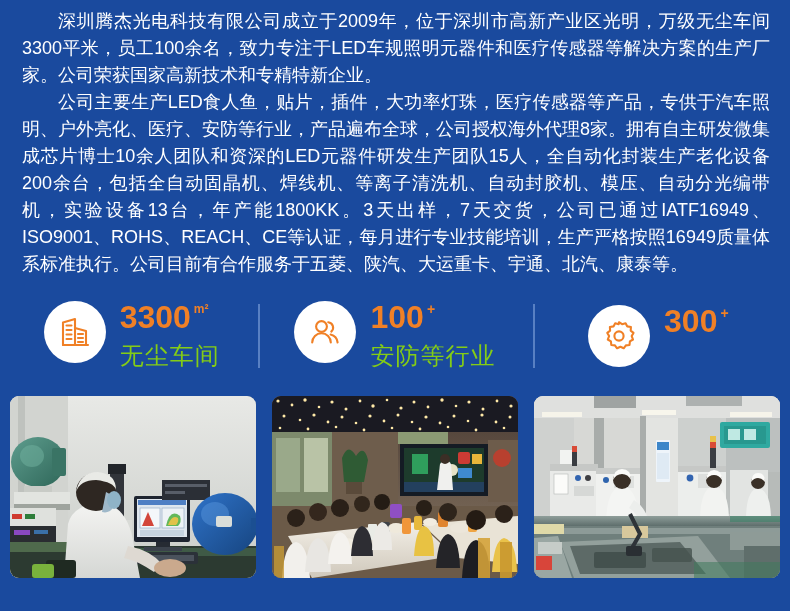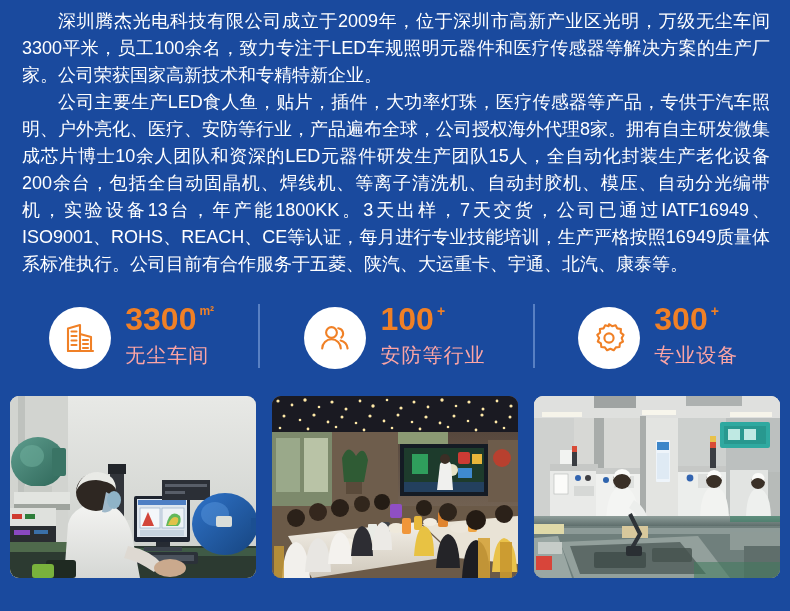--- a/index.html
+++ b/index.html
@@ -46,21 +46,21 @@
   .stat {
     flex: 1 1 0;
     display: flex;
     align-items: center;
     justify-content: center;
     position: relative;
     height: 88px;
   }
   .stat-inner {
     display: flex;
-    align-items: flex-end;
+    align-items: flex-start;
   }
   .stat-circle {
     width: 62px;
     height: 62px;
     border-radius: 50%;
     background: #ffffff;
     display: flex;
     align-items: center;
     justify-content: center;
     flex: none;
@@ -87,22 +87,22 @@
   .stat-sup {
     color: #f08026;
     font-size: 14px;
     font-weight: bold;
     line-height: 14px;
     margin-left: 3px;
     margin-top: 1px;
   }
   .stat-sup.sq { font-size: 12px; }
   .stat-label {
-    color: #fca5a5;
-    font-size: 20px;
+    color: #84cc16;
+    font-size: 24px;
     margin-top: 7px;
     letter-spacing: 1px;
   }
   .divider {
     position: absolute;
     top: 12px;
     width: 2px;
     height: 64px;
     background: #6d93cf;
     opacity: .75;
@@ -193,21 +193,20 @@
             <path d="M17 3.2 l3.1 2.0 3.5 -1.0 1.7 3.2 3.6 .6 -.2 3.6 2.8 2.3 -1.8 3.2 1.3 3.4 -3.1 1.9 -.4 3.6 -3.6 .4 -2.2 2.9 -3.3 -1.5 -3.3 1.5 -2.2 -2.9 -3.6 -.4 -.4 -3.6 -3.1 -1.9 1.3 -3.4 -1.8 -3.2 2.8 -2.3 -.2 -3.6 3.6 -.6 1.7 -3.2 3.5 1.0 z"></path>
             <circle cx="17" cy="17" r="4.6"></circle>
           </svg>
         </span>
       </div>
       <div class="stat-text">
         <div class="stat-value-row">
           <span class="stat-value">300</span>
           <span class="stat-sup">+</span>
         </div>
-        <span class="stat-label">专业设备</span>
       </div>
     </div>
   </div>
 
   <div class="divider d1"></div>
   <div class="divider d2"></div>
 </div>
 
 <div class="photos">
 

